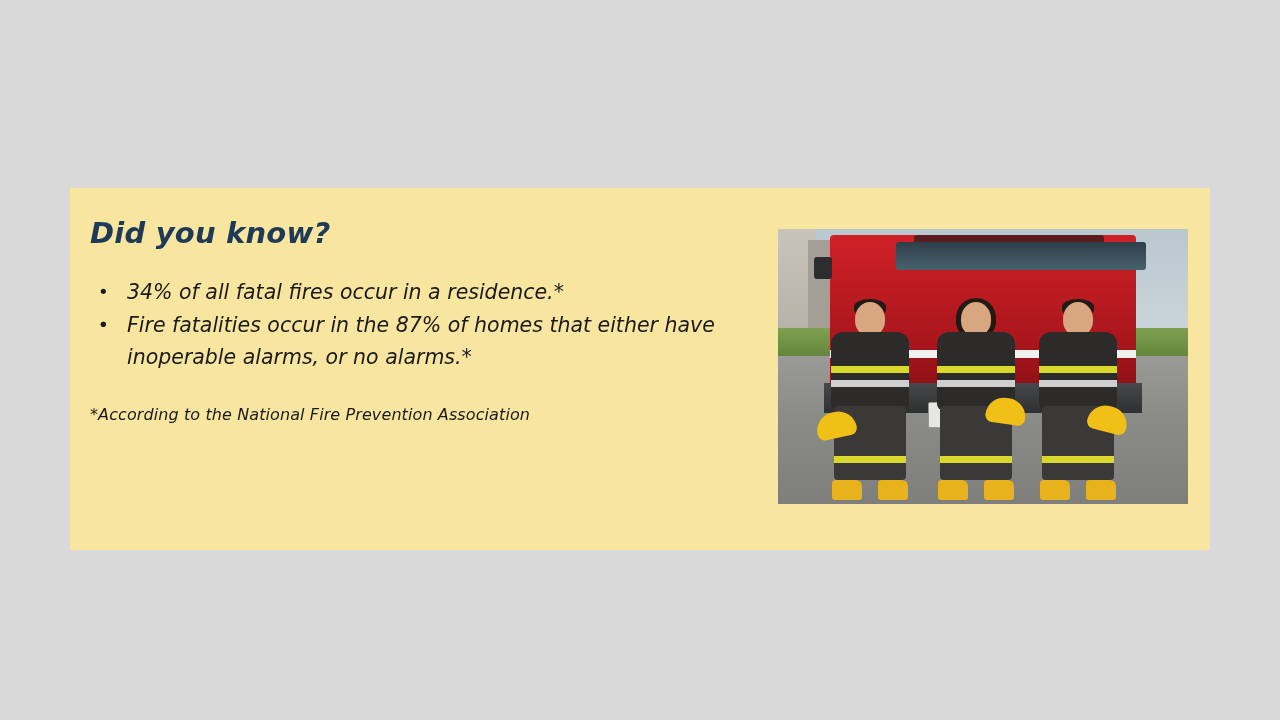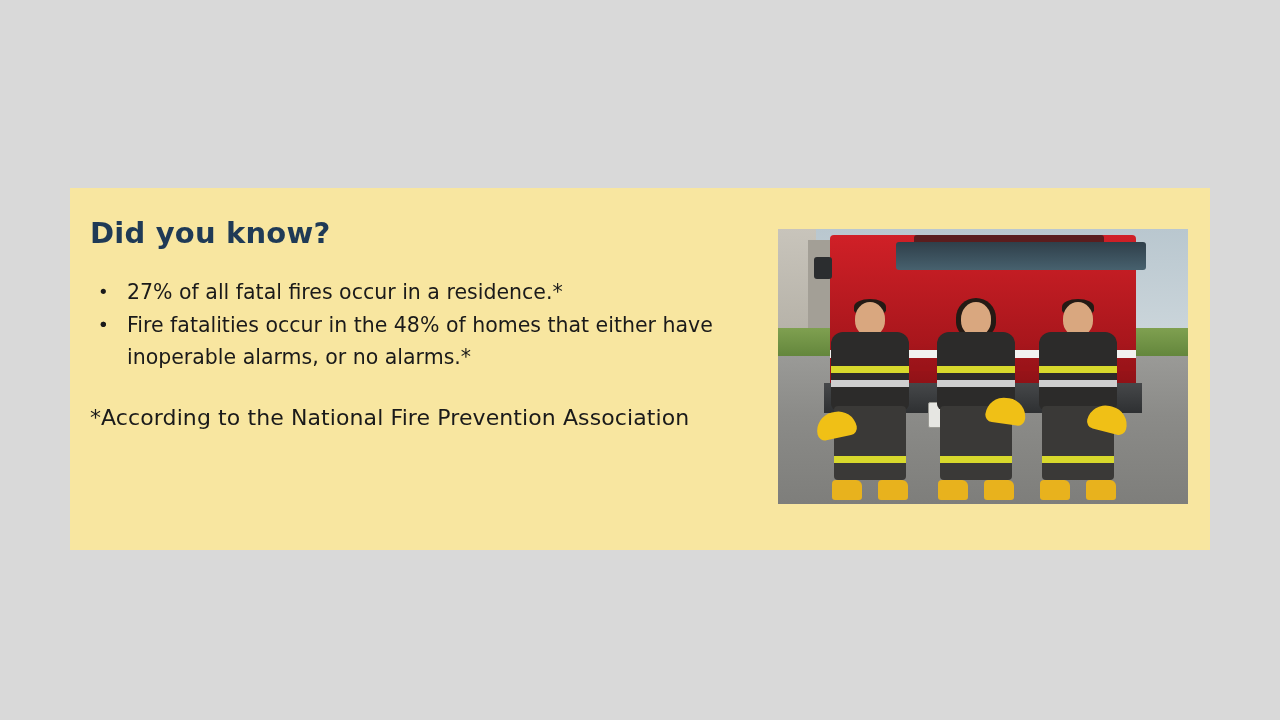--- a/index.html
+++ b/index.html
@@ -11,20 +11,21 @@
     height: 720px;
     background: #d9d9d9;
     font-family: "DejaVu Sans", sans-serif;
     overflow: hidden;
   }
 
   #slide {
     position: relative;
     width: 1280px;
     height: 596px;
+    font-style: italic;
   }
 
   #info-panel {
     position: absolute;
     left: 70px;
     top: 188px;
     width: 1140px;
     height: 362px;
     background: #f8e6a0;
     box-sizing: border-box;
@@ -63,21 +64,21 @@
     position: absolute;
     left: 8px;
     top: 0;
     font-size: 18px;
     line-height: 32px;
     color: #1a1a1a;
   }
 
   #source-note {
     margin-top: 32px;
-    font-size: 22px;
+    font-size: 16px;
     color: #1a1a1a;
     letter-spacing: 0.1px;
   }
 
   
   #photo-frame {
     position: absolute;
     left: 708px;
     top: 41px;
     width: 410px;
@@ -268,28 +269,28 @@
 <div id="slide">
 
   <div id="info-panel">
 
     <div id="text-column">
       <h1 id="panel-title">Did you know?</h1>
 
       <ul id="fact-list">
         <li>
           <span class="bullet">•</span>
-          <span>27% of all fatal fires occur in a residence.*</span>
+          <span>34% of all fatal fires occur in a residence.*</span>
         </li>
         <li>
           <span class="bullet">•</span>
         </li>
         <li>
           <span class="bullet">•</span>
-          <span>Fire fatalities occur in the 48% of homes that either have inoperable alarms, or no alarms.*</span>
+          <span>Fire fatalities occur in the 87% of homes that either have inoperable alarms, or no alarms.*</span>
         </li>
       </ul>
 
       <div id="source-note">*According to the National Fire Prevention Association</div>
     </div>
 
     <div id="photo-frame">
       <div id="photo">
         <div class="sky"></div>
         <div class="bldg"></div>

